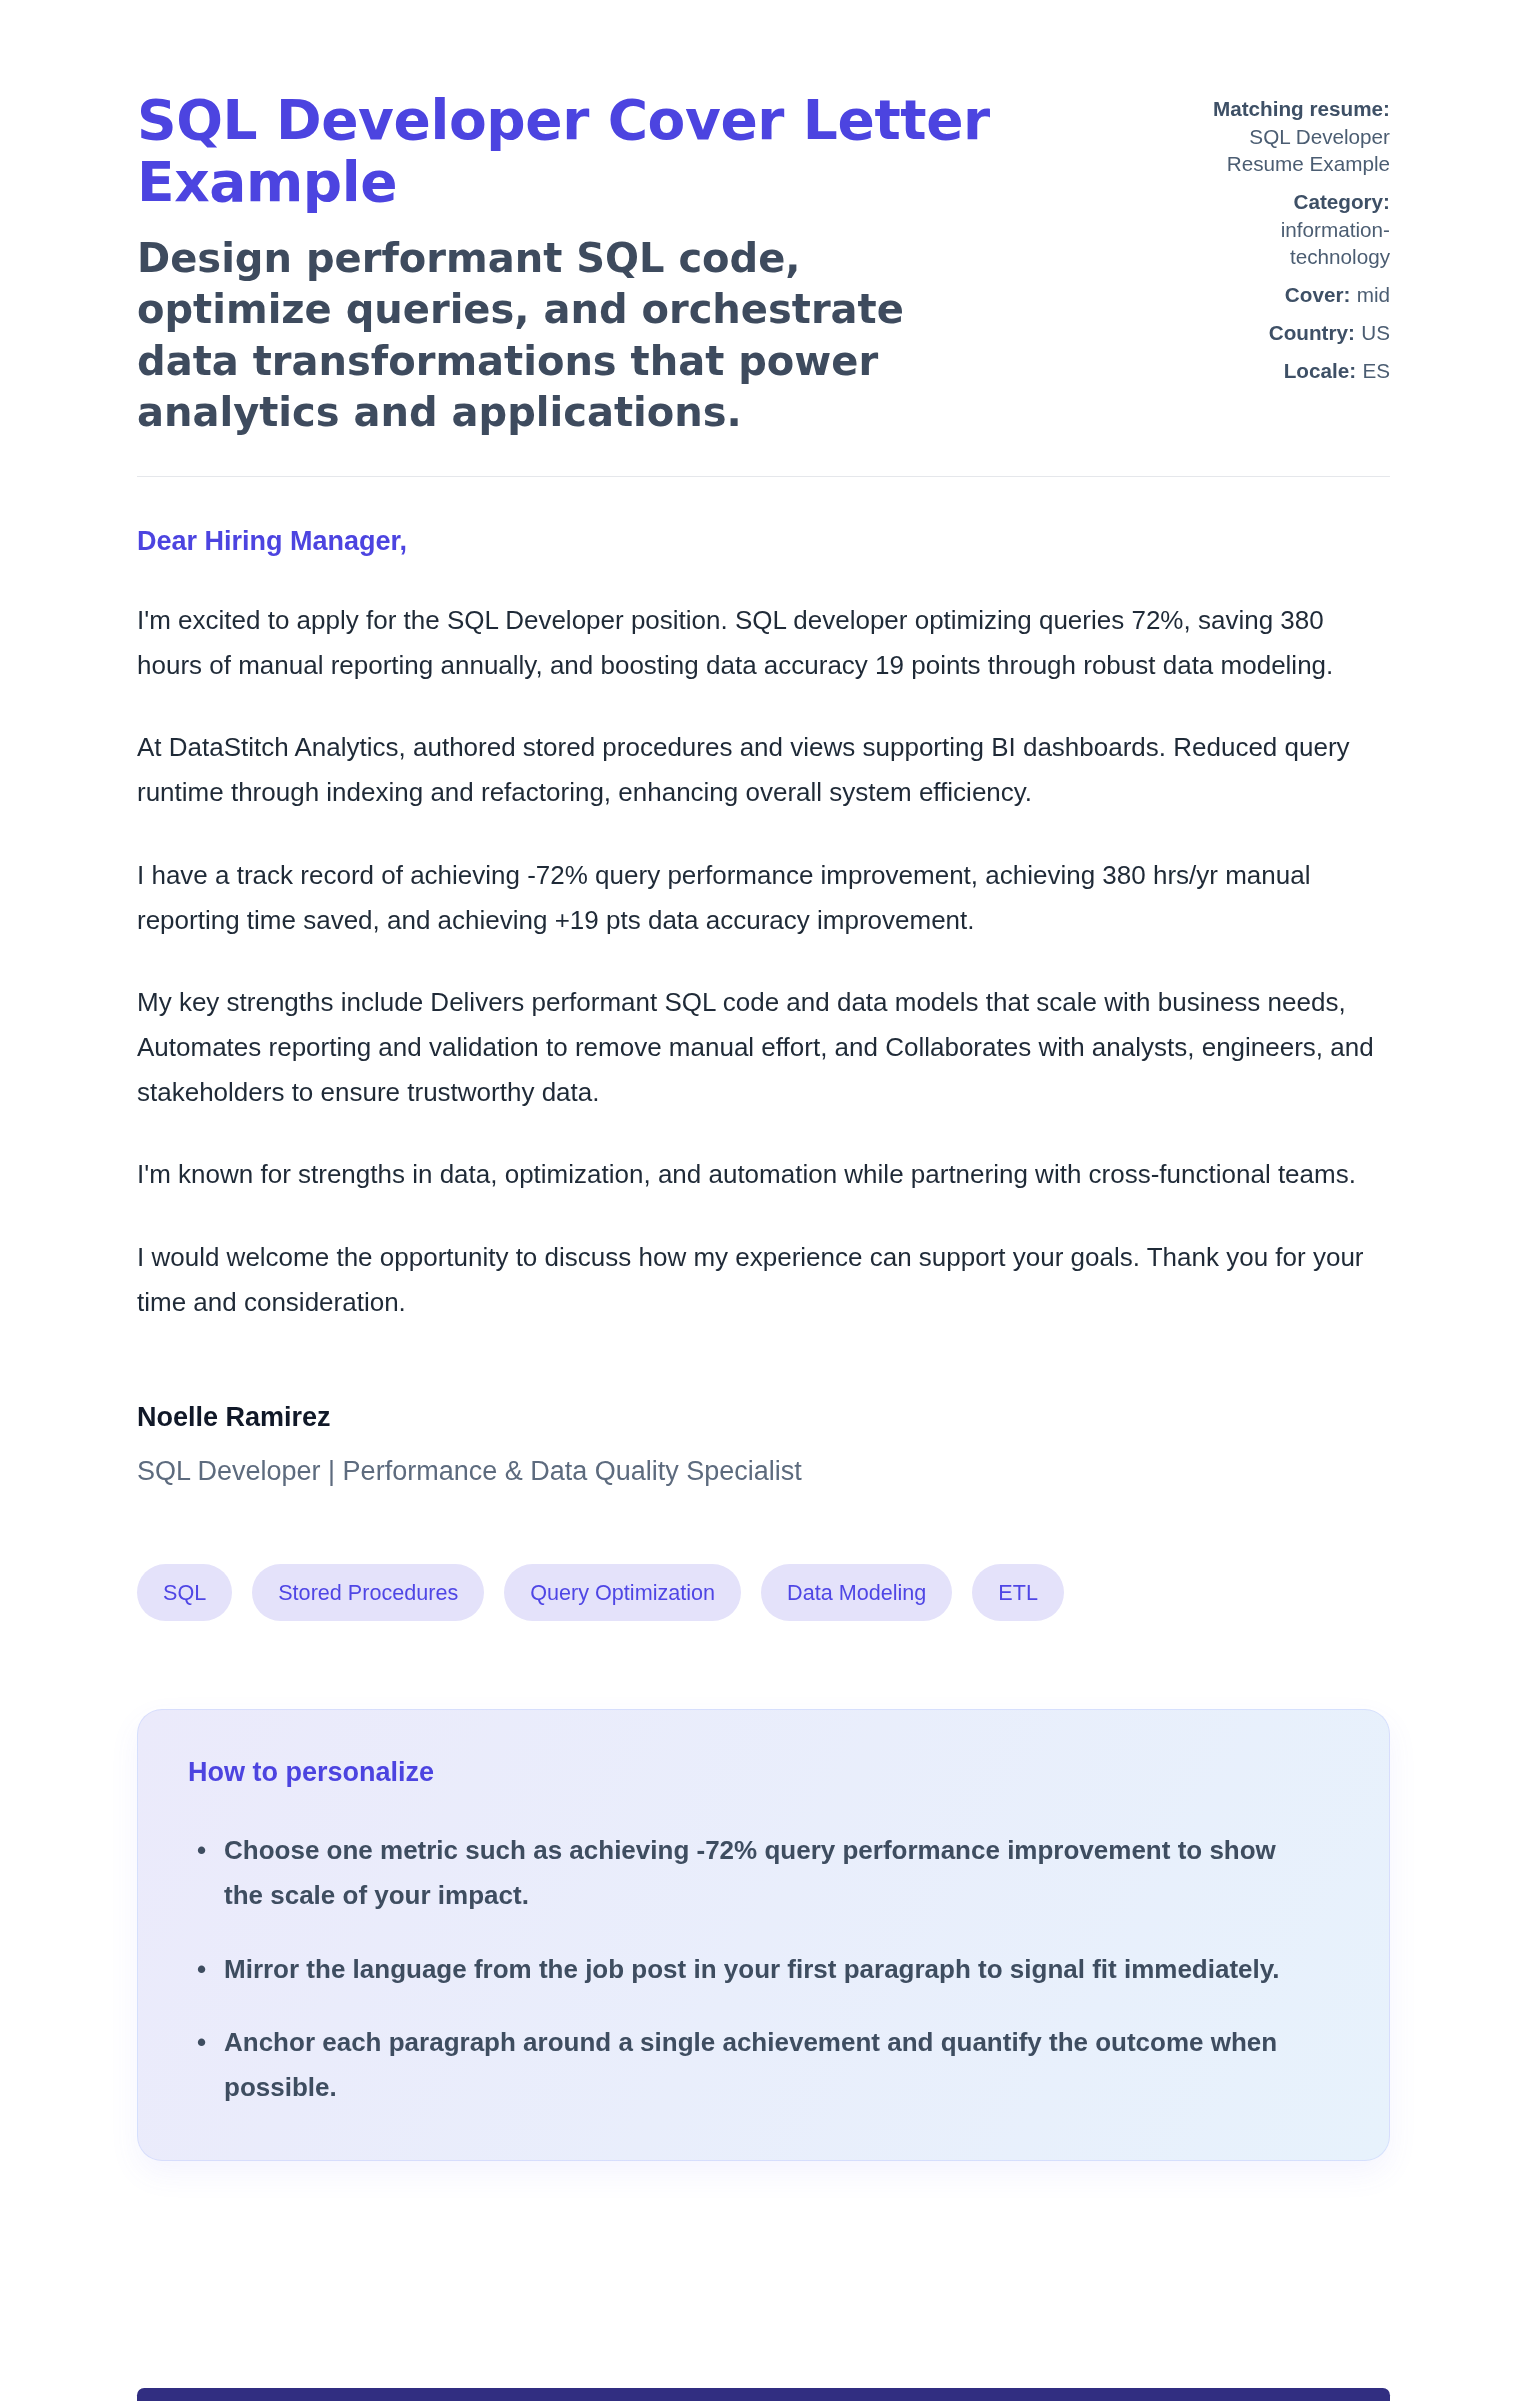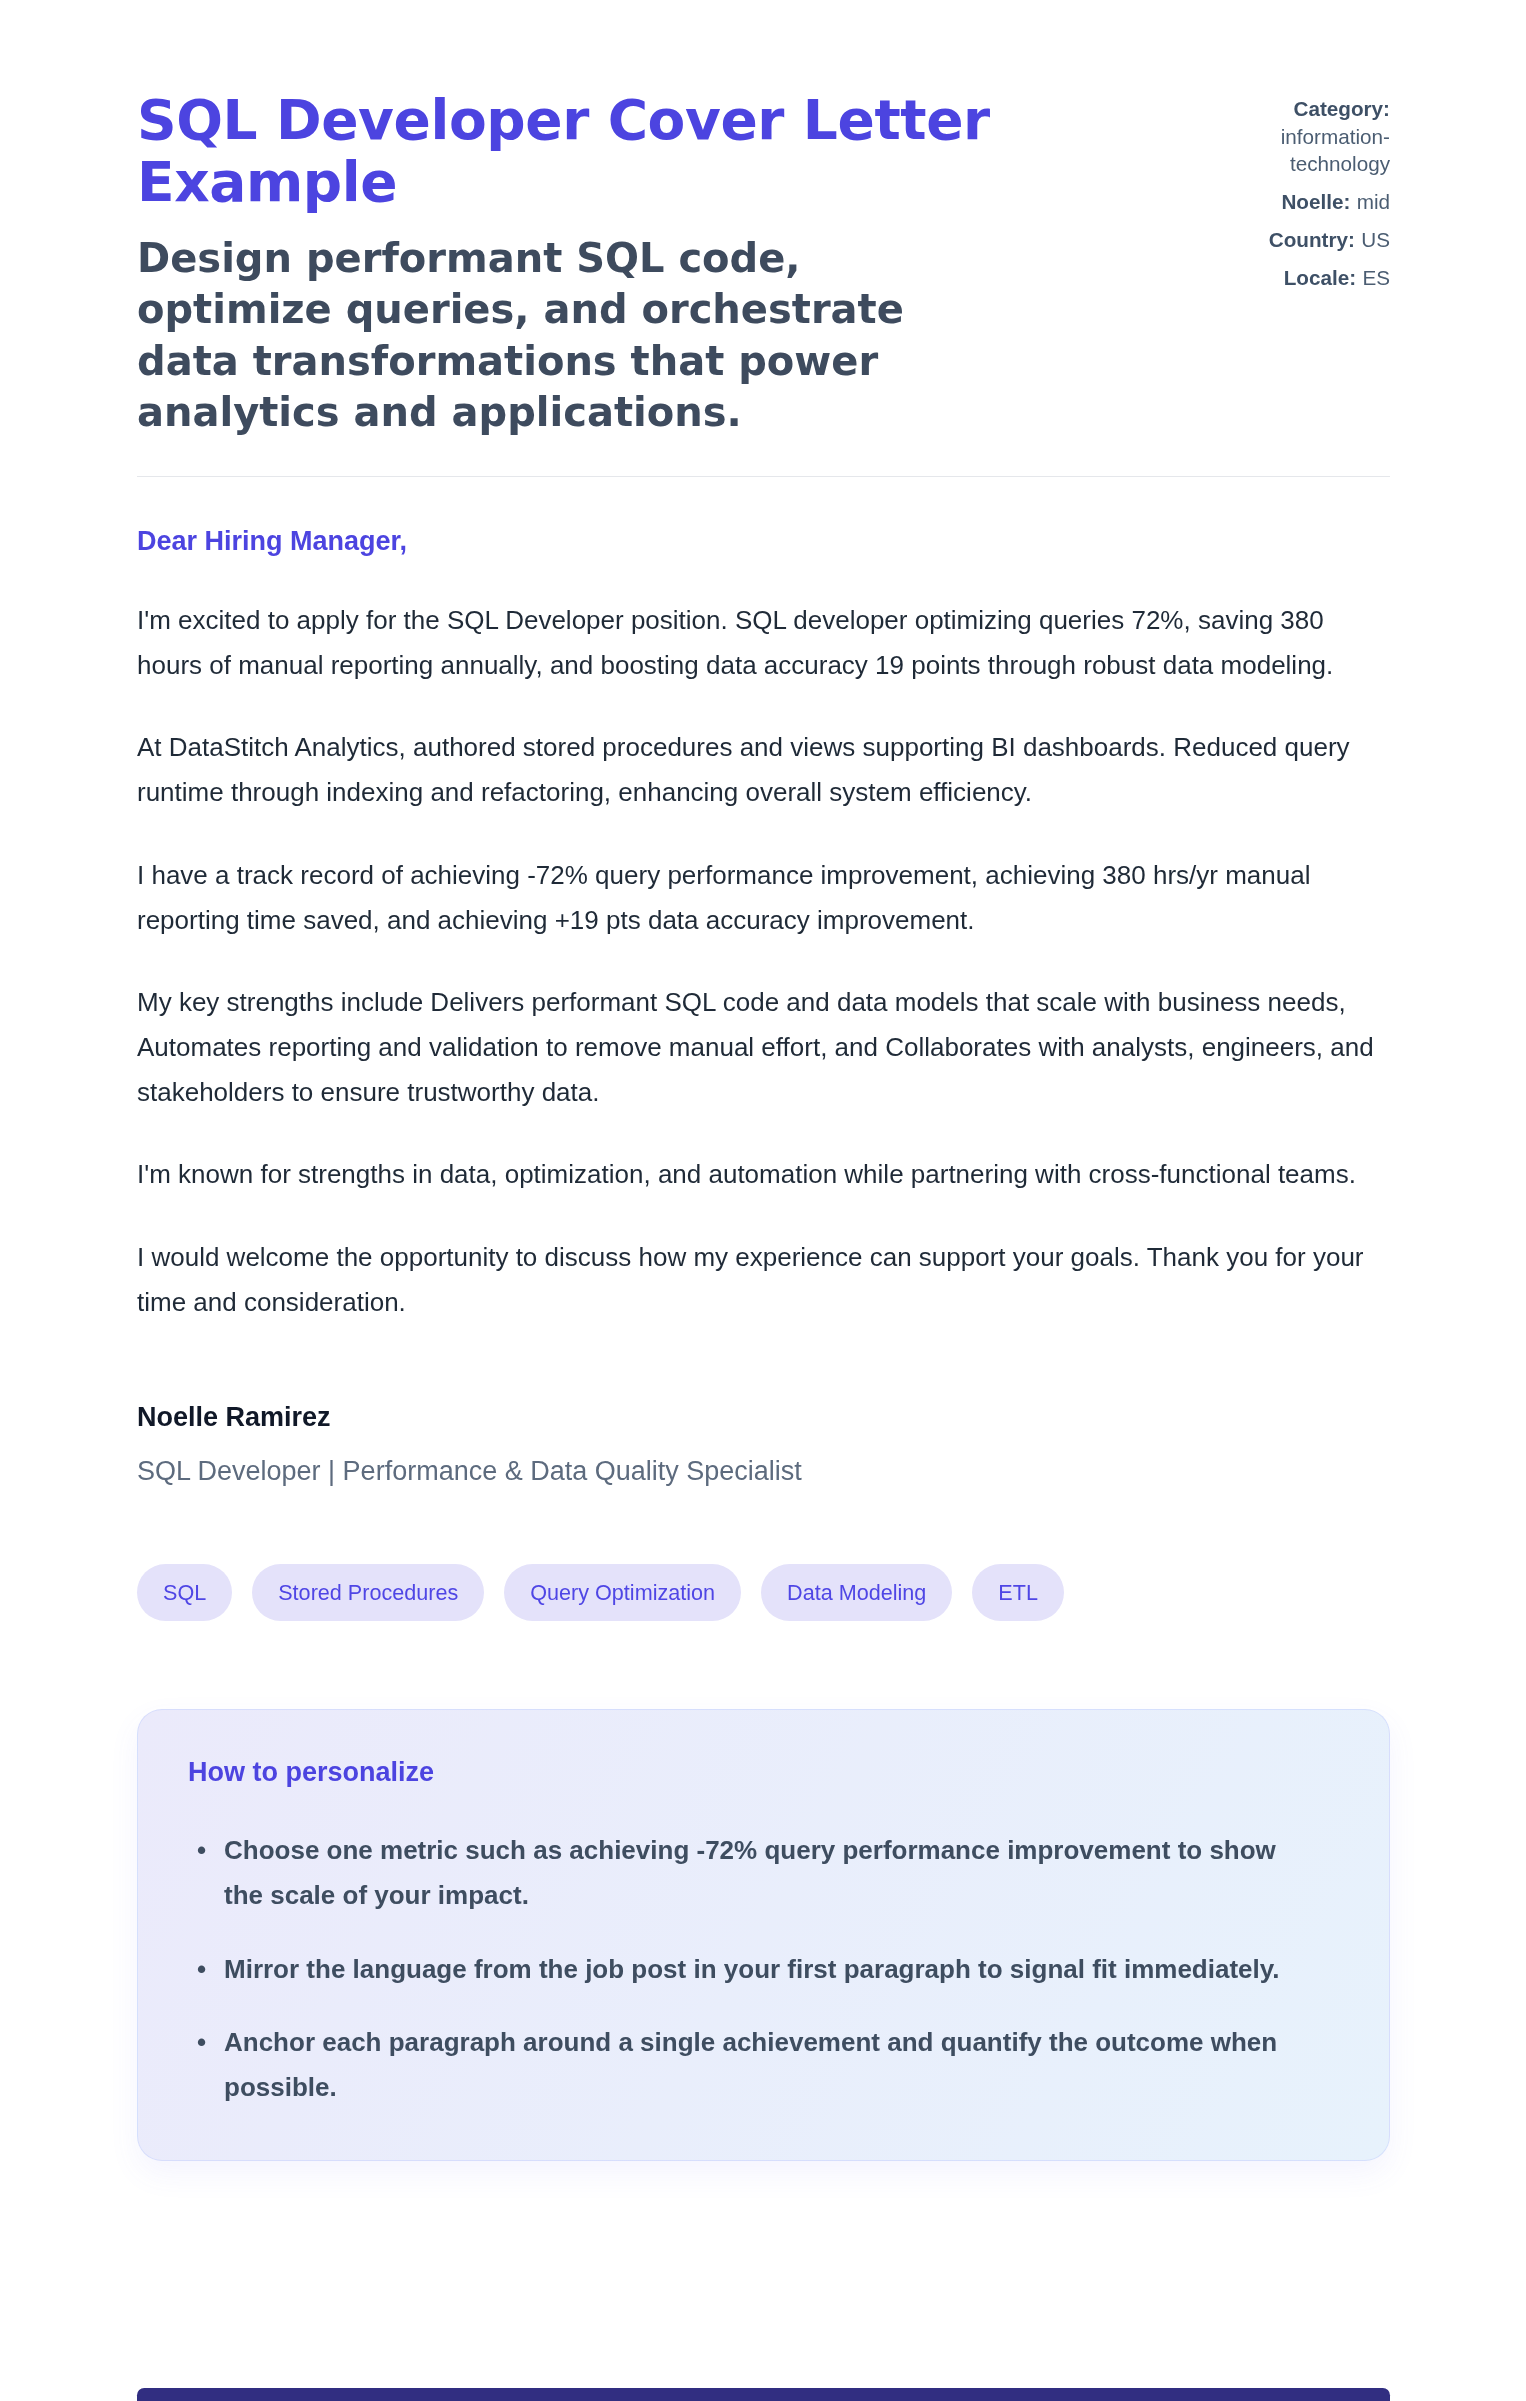--- a/index.html
+++ b/index.html
@@ -168,26 +168,27 @@
       <h1 class="title">
         <span class="title-line">SQL Developer Cover Letter</span>
         <span class="title-line">Example</span>
       </h1>
       <div class="subtitle">Design performant SQL code, optimize queries, and orchestrate data transformations that power analytics and applications.</div>
     </div>
 
     <div class="meta">
       <div>
 
+          <div class="meta-row stacked"><span class="meta-label">Matching resume:</span><span class="meta-value">SQL Developer Resume Example</span></div>
 
           <div class="meta-row stacked"><span class="meta-label">Category:</span><span class="meta-value">information-technology</span></div>
         </div>
       <div>
 
-          <div class="meta-row"><span class="meta-label">Noelle:</span><span class="meta-value">mid</span></div>
+          <div class="meta-row"><span class="meta-label">Cover:</span><span class="meta-value">mid</span></div>
 
           <div class="meta-row"><span class="meta-label">Country:</span><span class="meta-value">US</span></div>
 
           <div class="meta-row"><span class="meta-label">Locale:</span><span class="meta-value">ES</span></div>
         </div>
     </div>
   </div>
 
   <hr class="divider">
 

